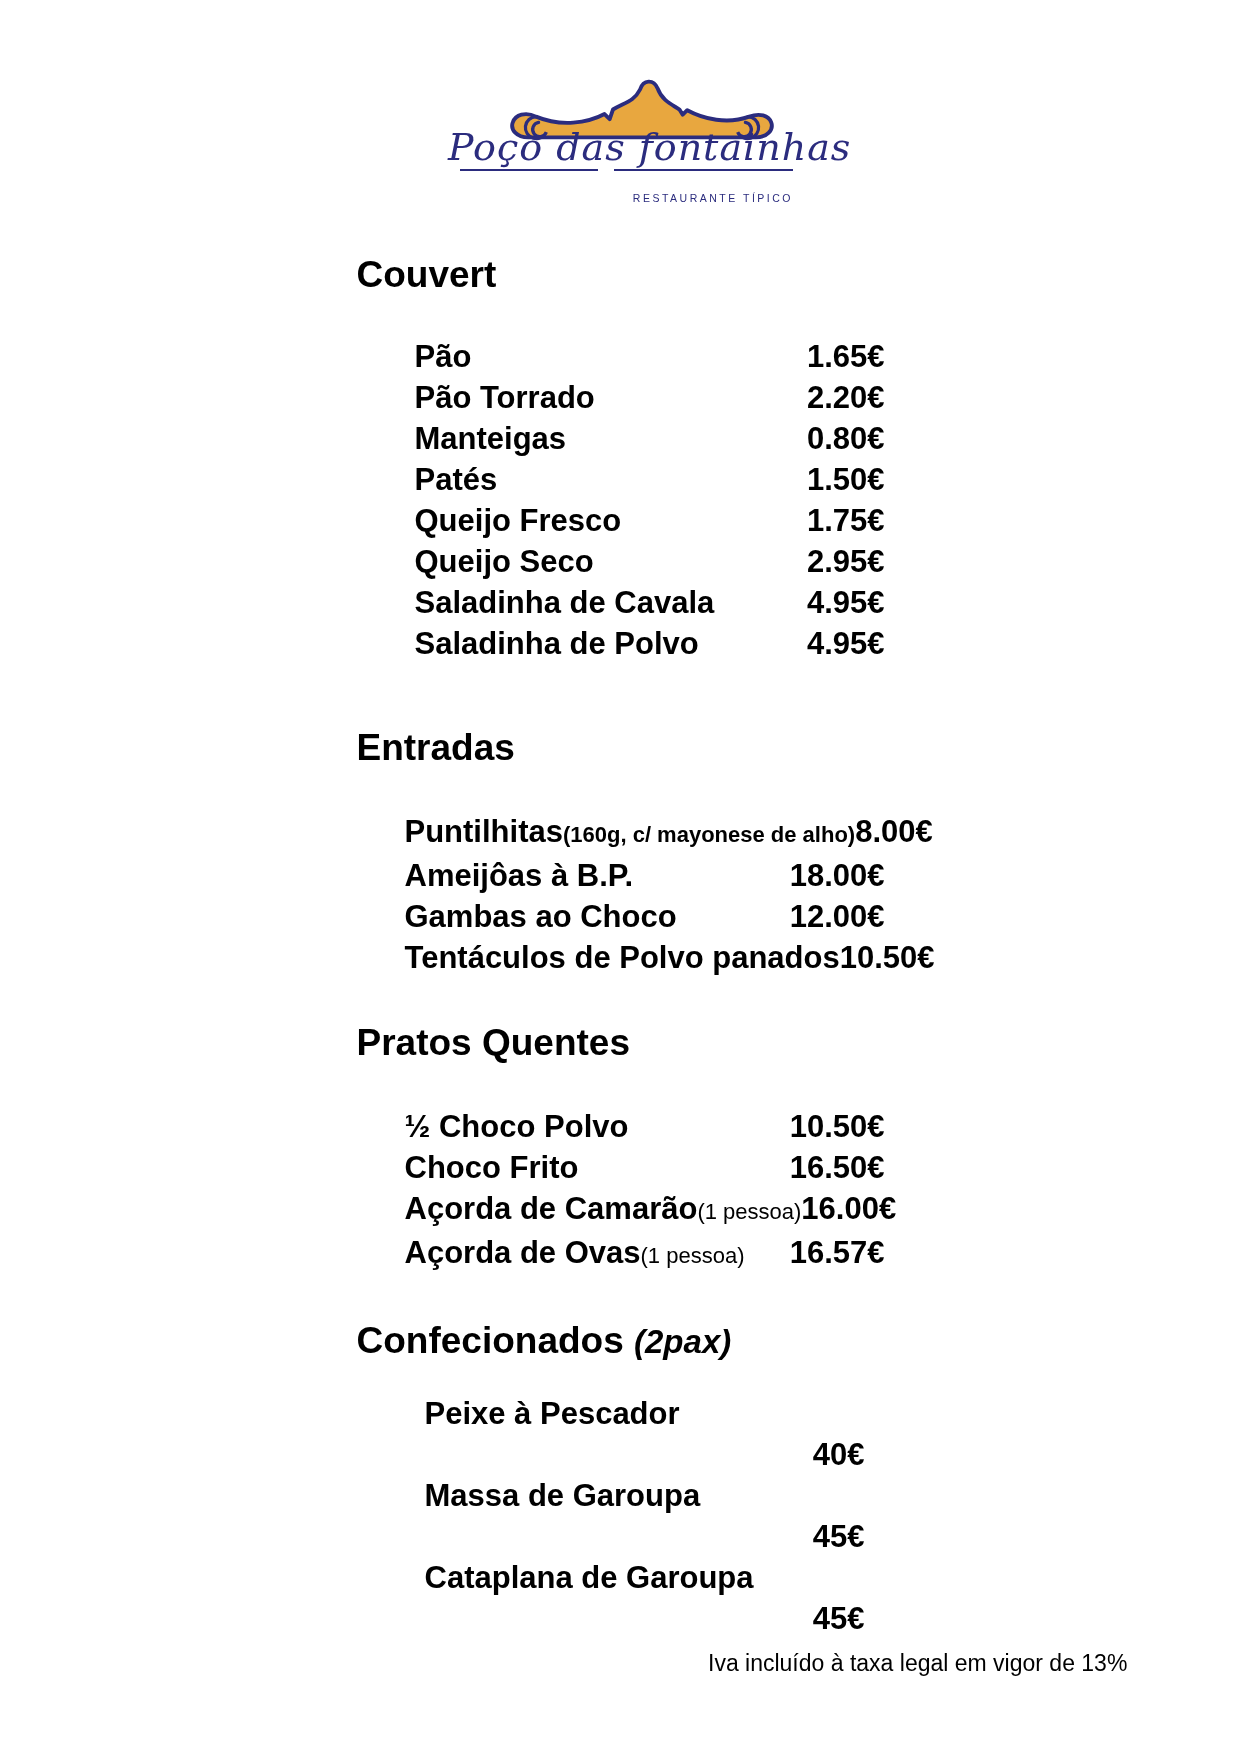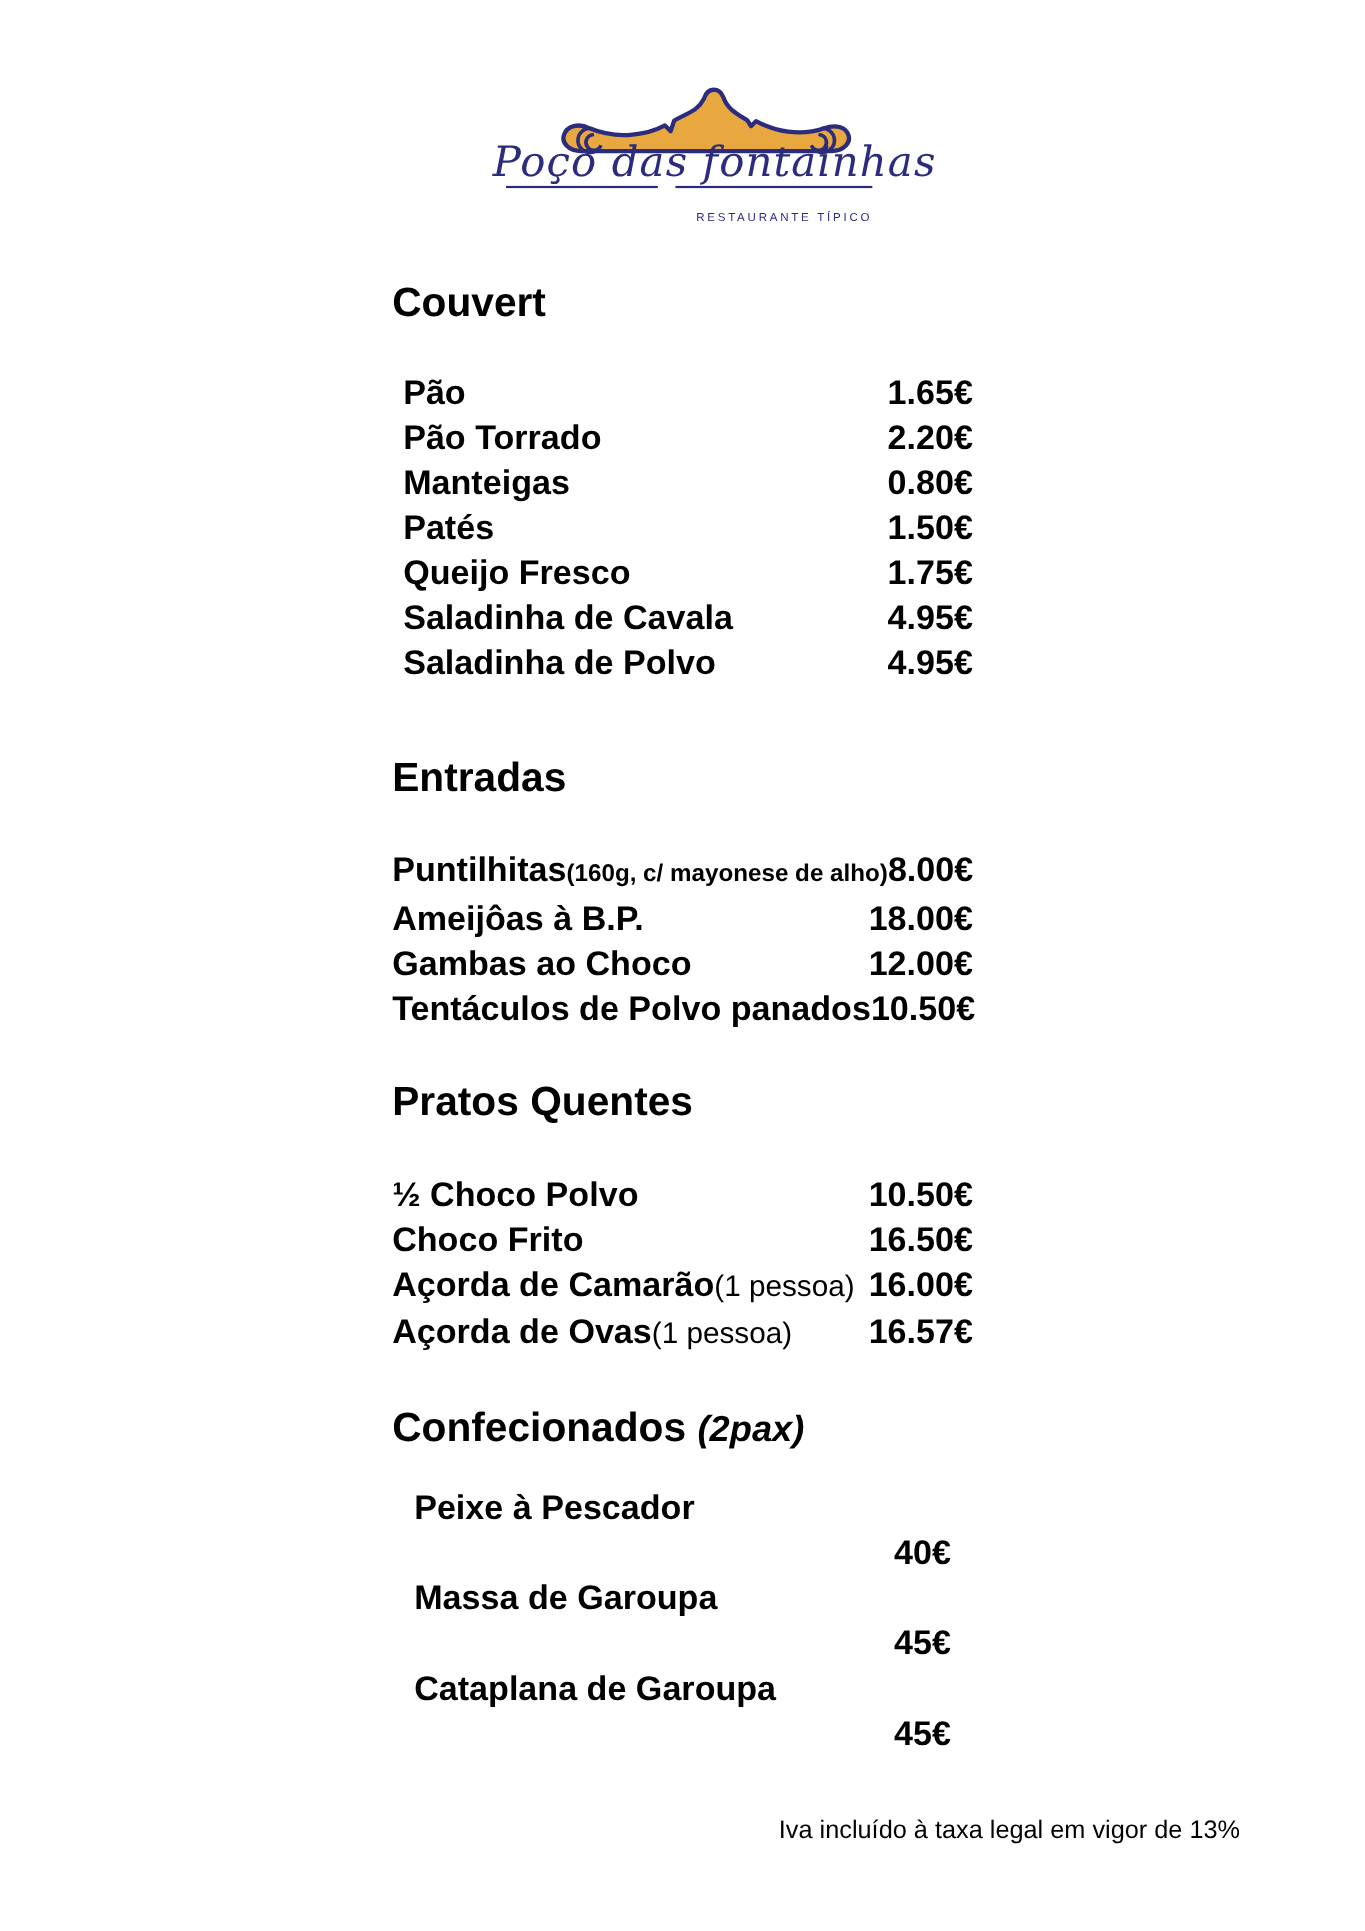--- a/index.html
+++ b/index.html
@@ -38,24 +38,25 @@
   .menu{width:528px;margin:0 auto;}
   .section-title{
     text-align:left;font-size:37px;font-weight:bold;
     line-height:46px;margin:0;
   }
   .title-suffix{font-style:italic;font-size:33px;}
   .item{
     display:flex;align-items:baseline;
     font-size:31px;font-weight:bold;line-height:41px;
     white-space:nowrap;
+    margin-left:48px;
   }
   .item .price{margin-left:auto;}
   .detail-bold-sm{font-size:22px;font-weight:bold;}
-  .detail-reg{font-size:27px;font-weight:normal;}
+  .detail-reg{font-size:22px;font-weight:normal;}
 
   .couvert-items .item{padding-left:10px;}
   .confecionados-items .item{padding-left:20px;padding-right:20px;flex-direction:column;}
 
   #couvert-title{margin-top:48px;}
   .couvert-items{margin-top:38px;}
   #entradas-title{margin-top:61px;}
   .entradas-items{margin-top:40px;}
   #pratos-title{margin-top:42px;}
   .pratos-items{margin-top:40px;}
@@ -101,20 +102,24 @@
       <span class="name">Manteigas</span>
       <span class="price">0.80€</span>
     </div>
     <div class="item">
       <span class="name">Patés</span>
       <span class="price">1.50€</span>
     </div>
     <div class="item">
       <span class="name">Queijo Fresco</span>
       <span class="price">1.75€</span>
+    </div>
+    <div class="item">
+      <span class="name">Queijo Seco</span>
+      <span class="price">2.95€</span>
     </div>
     <div class="item">
       <span class="name">Saladinha de Cavala</span>
       <span class="price">4.95€</span>
     </div>
     <div class="item">
       <span class="name">Saladinha de Polvo</span>
       <span class="price">4.95€</span>
     </div>
   </div>

